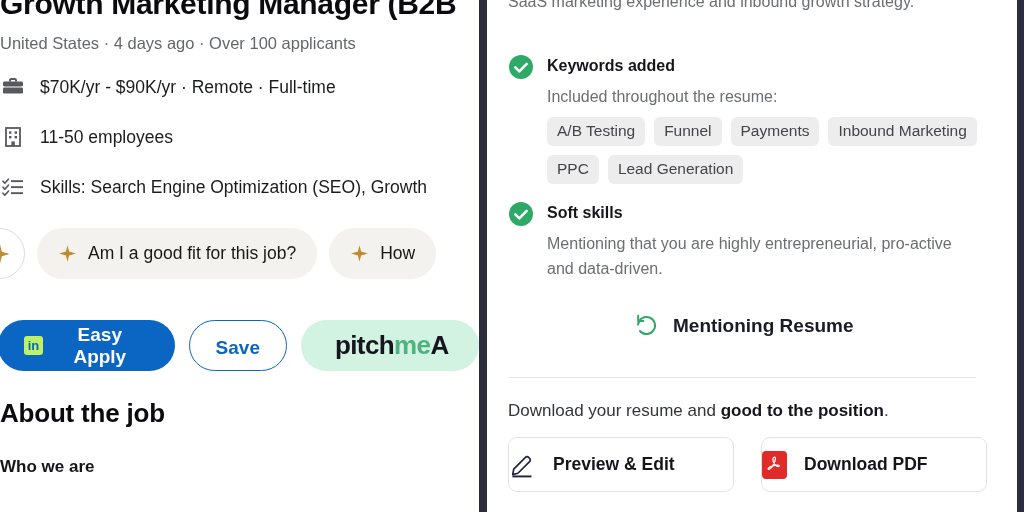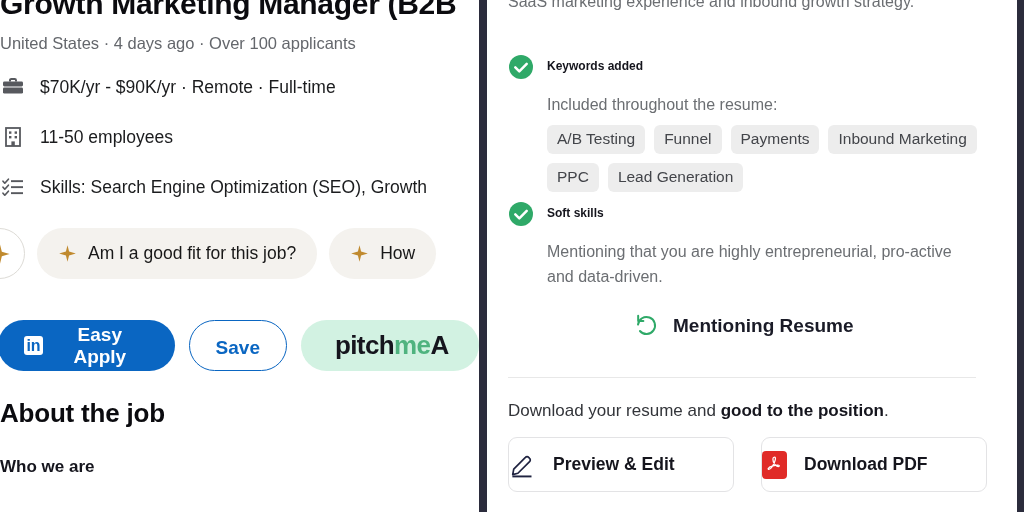--- a/index.html
+++ b/index.html
@@ -121,23 +121,23 @@
     gap: 8px;
     padding: 0 26px;
     border: none;
     cursor: pointer;
     margin-left: -2px;
     font-family: "Liberation Sans", sans-serif;
   }
   .li-badge {
     width: 19px; height: 19px;
     border-radius: 3px;
-    background: #ffffff;
+    background: #bef264;
     color: #0a66c2;
-    font-size: 16px;
+    font-size: 13px;
     font-weight: bold;
     display: flex; align-items: center; justify-content: center;
     line-height: 1;
     flex: none;
   }
   .btn-save {
     height: 51px;
     border-radius: 26px;
     background: #ffffff;
     border: 1.6px solid #0a66c2;
@@ -225,28 +225,28 @@
     display: flex;
     align-items: flex-start;
     gap: 13px;
   }
   .check-icon {
     width: 26px; height: 26px;
     flex: none;
     margin-top: 1px;
   }
   .sec-title {
-    font-size: 12px;
+    font-size: 16px;
     font-weight: bold;
     color: #15151d;
     line-height: 26px;
   }
   .sec-body {
     margin-left: 39px;
-    margin-top: 12px;
+    margin-top: 4px;
     font-size: 16px;
     line-height: 25px;
     color: #6b6e72;
     width: 430px;
   }
 
   .chips {
     margin-left: 39px;
     margin-top: 8px;
     display: flex;

